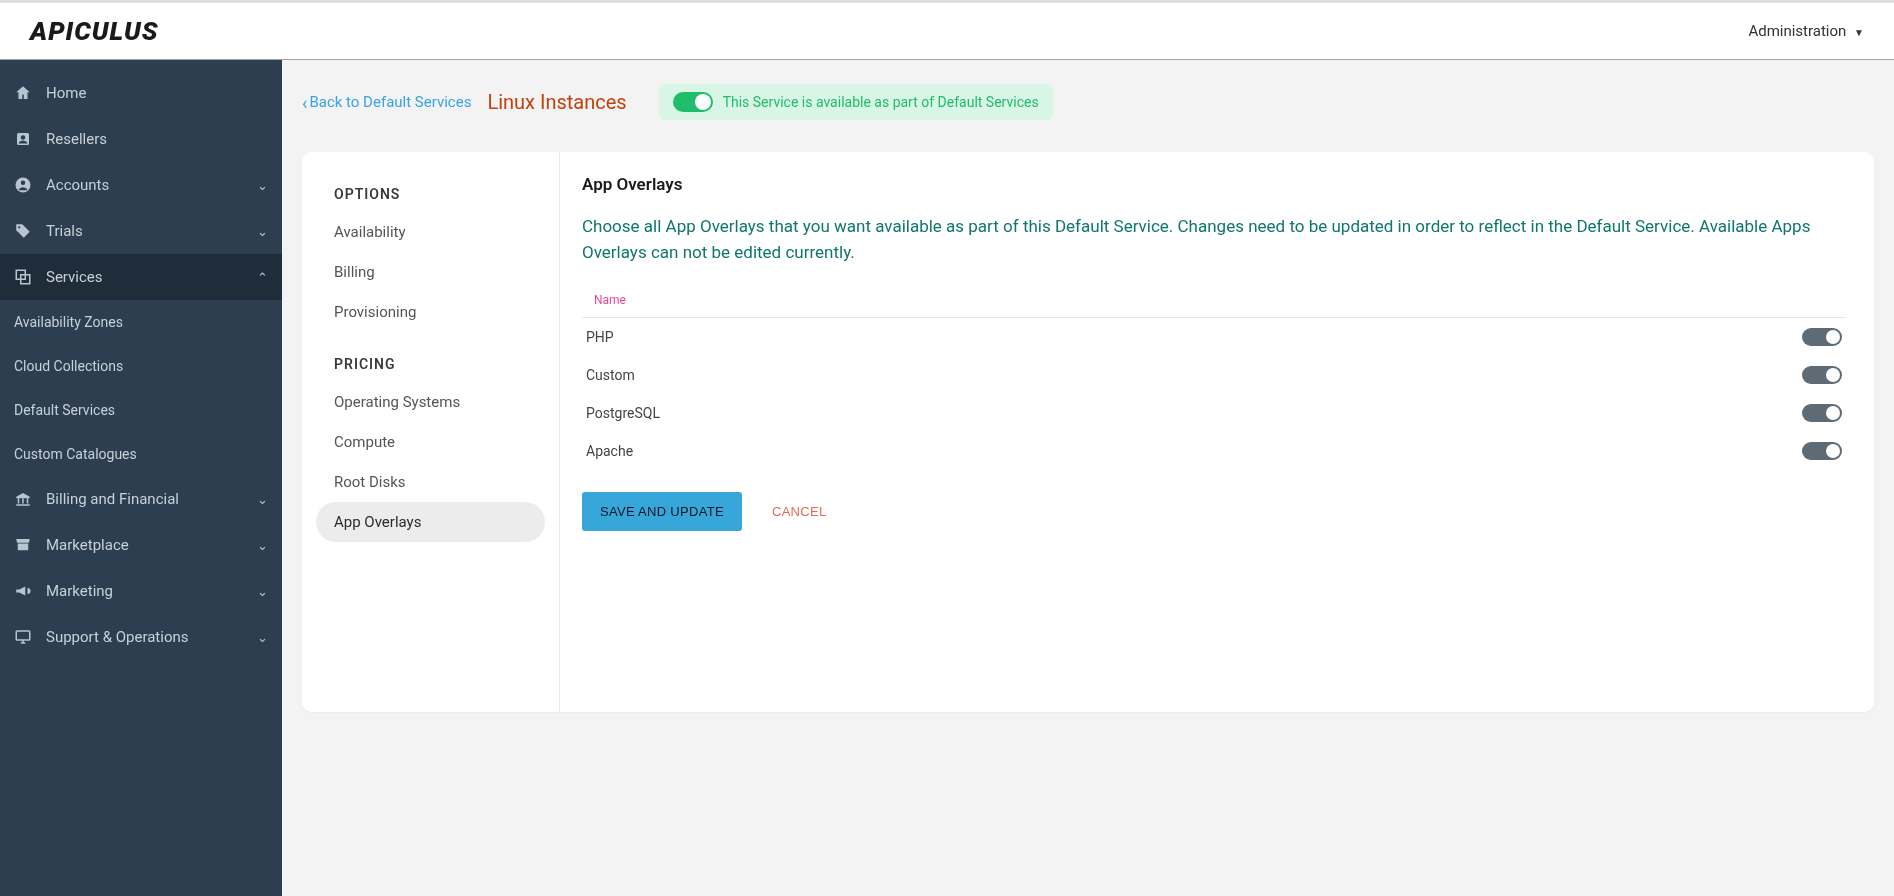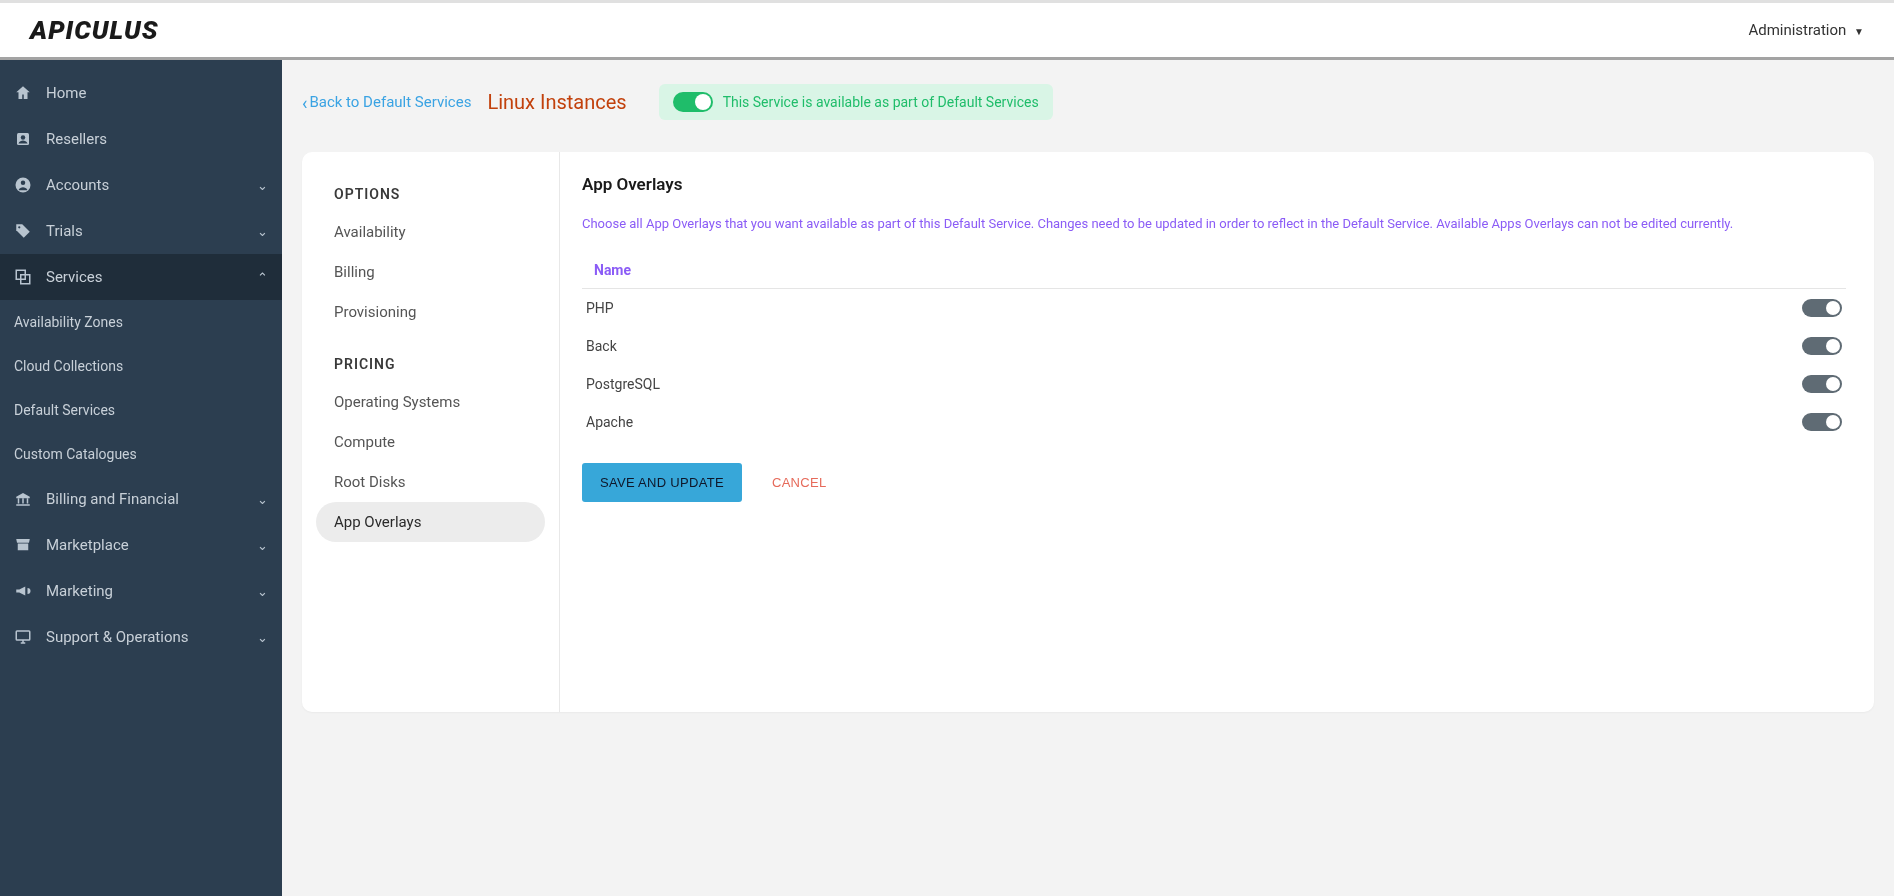--- a/index.html
+++ b/index.html
@@ -1,18 +1,18 @@
 <!DOCTYPE html>
 <html><head>
 <meta charset="utf-8">
 <style>
 * { box-sizing: border-box; margin: 0; padding: 0; }
 body { font-family: -apple-system, BlinkMacSystemFont, "Segoe UI", Roboto, sans-serif; background: #f5f5f5; color: #333; overflow-x: hidden; }
 
-.top-bar { background: #fff; border-top: 3px solid #e0e0e0; border-bottom: 3px solid #a3a3a3; height: 60px; display: flex; align-items: center; justify-content: space-between; padding: 0 30px; gap: 32px; }
+.top-bar { background: #fff; border-top: 3px solid #e0e0e0; border-bottom: 1px solid #a3a3a3; height: 60px; display: flex; align-items: center; justify-content: space-between; padding: 0 30px; gap: 32px; }
 .logo { font-weight: 900; font-size: 26px; font-style: italic; letter-spacing: 1px; color: #1a1a1a; }
 .admin-drop { font-size: 15px; color: #333; cursor: pointer; }
 .admin-drop .caret { font-size: 10px; margin-left: 4px; }
 
 .layout { display: flex; min-height: calc(100vh - 60px); }
 
 .sidebar { width: 282px; background: #2c3e50; color: #b8c4cf; flex-shrink: 0; padding-top: 10px; }
 .side-item { display: flex; align-items: center; padding: 14px 14px; cursor: pointer; font-size: 15px; color: #c8d0d8; }
 .side-item .icon { width: 22px; text-align: center; margin-right: 10px; font-size: 16px; color: #b8c4cf; }
 .side-item .chev { margin-left: auto; font-size: 13px; color: #b8c4cf; }
@@ -30,22 +30,22 @@
 .status-text { color: #1fbd6a; font-size: 14px; }
 
 .card { background: #fff; border-radius: 10px; margin: 20px; display: flex; min-height: 560px; box-shadow: 0 1px 2px rgba(0,0,0,0.04); }
 .options-col { width: 258px; border-right: 1px solid #e8e8e8; padding: 24px 14px; }
 .opt-heading { font-size: 14px; letter-spacing: 1px; color: #3a3a3a; font-weight: 600; padding: 10px 18px; }
 .opt-item { font-size: 15px; color: #555; padding: 11px 18px; border-radius: 20px; cursor: pointer; }
 .opt-item.selected { background: #ececec; color: #2a2a2a; }
 
 .main-col { flex: 1; padding: 22px 28px 28px 22px; }
 .main-title { font-size: 17px; font-weight: 600; color: #1a1a1a; margin-bottom: 20px; }
-.desc { font-size: 13px; color: #8b5cf6; line-height: 1.5; margin-bottom: 18px; }
-.table-head { border-bottom: 1px solid #e5e5e5; padding: 10px 12px; font-size: 14px; font-weight: 700; color: #8b5cf6; }
+.desc { font-size: 17px; color: #0f766e; line-height: 1.5; margin-bottom: 18px; }
+.table-head { border-bottom: 1px solid #e5e5e5; padding: 10px 12px; font-size: 12px; font-weight: 400; color: #ec4899; }
 .row { display: flex; align-items: center; justify-content: space-between; padding: 10px 4px 10px 4px; font-size: 14px; color: #444; }
 .row-name { padding-left: 0; }
 .mini-toggle { width: 40px; height: 18px; background: #5f6b74; border-radius: 20px; position: relative; cursor: pointer; }
 .mini-toggle::after { content: ""; position: absolute; width: 14px; height: 14px; background: #fff; border-radius: 50%; top: 2px; right: 2px; }
 .actions { margin-top: 22px; display: flex; align-items: center; gap: 30px; }
 .btn-primary { background: #37a7d9; color: #0f172a; border: none; padding: 12px 18px; font-size: 13px; border-radius: 3px; cursor: pointer; letter-spacing: 0.3px; }
 .btn-cancel { background: transparent; border: none; color: #e66a5a; font-size: 13px; cursor: pointer; letter-spacing: 0.3px; }
 svg { display: block; }
 </style>
 </head>
@@ -201,21 +201,21 @@
         <div class="main-title">App Overlays</div>
         <div class="desc">Choose all App Overlays that you want available as part of this Default Service. Changes need to be updated in order to reflect in the Default Service. Available Apps Overlays can not be edited currently.</div>
 
         <div class="table-head">Name</div>
 
         <div class="row">
           <span class="row-name">PHP</span>
           <span class="mini-toggle"></span>
         </div>
         <div class="row">
-          <span class="row-name">Back</span>
+          <span class="row-name">Custom</span>
           <span class="mini-toggle"></span>
         </div>
         <div class="row">
           <span class="row-name">PostgreSQL</span>
           <span class="mini-toggle"></span>
         </div>
         <div class="row">
           <span class="row-name">Apache</span>
           <span class="mini-toggle"></span>
         </div>

